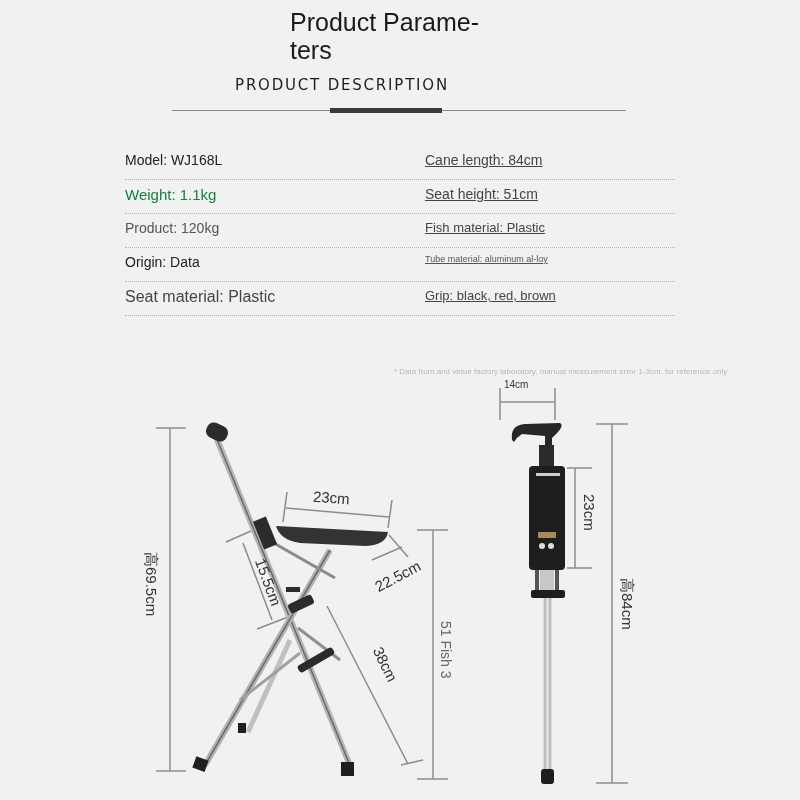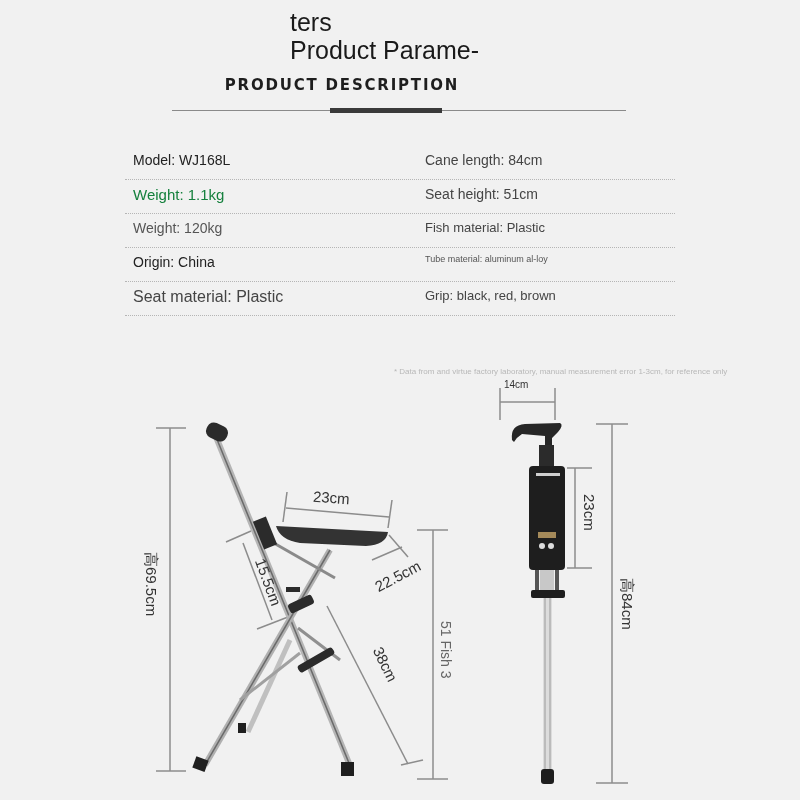--- a/index.html
+++ b/index.html
@@ -1,58 +1,58 @@
 <!DOCTYPE html>
 <html><head>
 <meta charset="utf-8">
 <style>
   html, body { margin:0; padding:0; }
   body { width:800px; height:800px; background:#f1f1f1; position:relative; overflow:hidden; font-family:"Liberation Sans", sans-serif; color:#333; }
   .title { position:absolute; left:290px; top:8px; width:240px; font-size:25px; line-height:28px; color:#1a1a1a; }
-  .subtitle { position:absolute; left:0; width:684px; top:76px; text-align:center; font-size:15px; font-weight:bold; letter-spacing:1.8px; color:#1e1e1e; font-family:"DejaVu Sans", sans-serif; }
+  .subtitle { position:absolute; left:0; width:684px; top:76px; text-align:center; font-size:15px; font-weight:normal; letter-spacing:1.8px; color:#1e1e1e; font-family:"DejaVu Sans", sans-serif; }
   .rule { position:absolute; left:172px; width:454px; top:110px; height:1px; background:#8a8a8a; }
   .rule-bold { position:absolute; left:330px; width:112px; top:108px; height:5px; background:#3a3a3a; }
   .table { position:absolute; left:125px; top:146px; width:550px; }
   .row { position:relative; height:33px; border-bottom:1px dotted #b5b5b5; }
   .cell { position:absolute; top:6px; font-size:14px; color:#444; white-space:nowrap; }
-  .cell.l { left:8px;text-align:right; }
-  .cell.r { left:300px; }
+  .cell.l { left:0;text-align:right; }
+  .cell.r { left:300px;text-decoration:underline; }
   .cell.small { font-size:9px; line-height:9px; top:7px; width:140px; white-space:normal; color:#555; }
   .cell.dark { color:#222; }
   .note { position:absolute; left:394px; top:319px; font-size:8px; color:#b8b8b8; white-space:nowrap;margin-top:48px; }
   .dim { position:absolute; font-size:14px; color:#333; white-space:nowrap; }
   .vtext { transform-origin:left top; }
   svg { position:absolute; left:0; top:0; }
 </style>
 </head>
 <body>
 
 <div class="title">
+  <div>Product Parame-</div>
   <div>ters</div>
-  <div>Product Parame-</div>
 </div>
 <div class="subtitle">PRODUCT DESCRIPTION</div>
 <div class="rule"></div>
 <div class="rule-bold"></div>
 
 <div class="table">
   <div class="row">
     <span class="cell l dark">Model: WJ168L</span>
     <span class="cell r">Cane length: 84cm</span>
   </div>
   <div class="row">
     <span class="cell l" style="font-size:15px;color:#15803d">Weight: 1.1kg</span>
     <span class="cell r">Seat height: 51cm</span>
   </div>
   <div class="row">
-    <span class="cell l" style="color:#555">Weight: 120kg</span>
+    <span class="cell l" style="color:#555">Product: 120kg</span>
     <span class="cell r" style="font-size:13px">Fish material: Plastic</span>
   </div>
   <div class="row">
-    <span class="cell l dark">Origin: China</span>
+    <span class="cell l dark">Origin: Data</span>
     <span class="cell r small">Tube material: aluminum al-loy</span>
   </div>
   <div class="row">
     <span class="cell l" style="font-size:16px">Seat material: Plastic</span>
     <span class="cell r" style="font-size:13px">Grip: black, red, brown</span>
   </div>
 </div>
 <div class="note">* Data from and virtue factory laboratory, manual measurement error 1-3cm, for reference only</div>
 
 <svg width="800" height="800">

